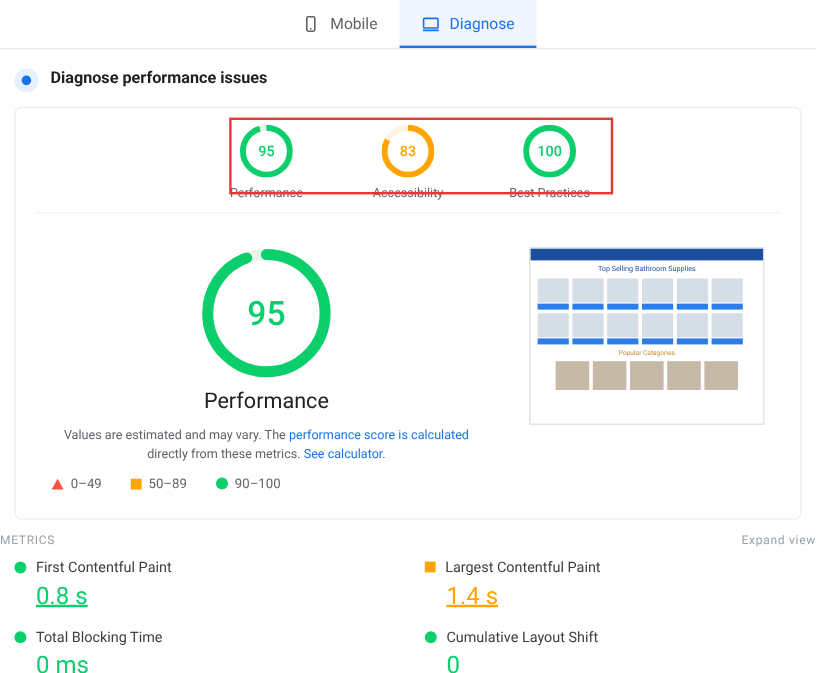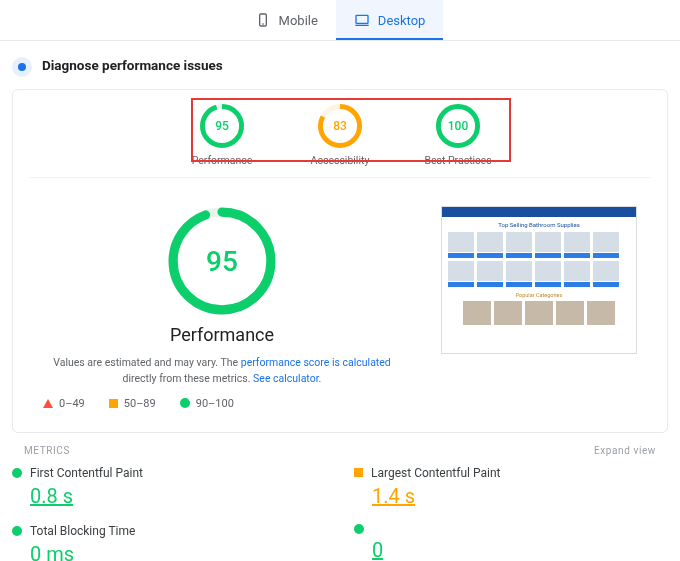--- a/index.html
+++ b/index.html
@@ -46,21 +46,21 @@
   .thumb .title { text-align:center; font-size:6px; color:#1a4e9e; padding:4px 0 2px; }
   .grid { display:flex; flex-wrap:wrap; gap:3px; padding:2px 6px; }
   .prod { width:26px; }
   .prod .pimg { width:26px; height:20px; background:#d5dde6; border-radius:1px; }
   .prod .pbl { height:5px; background:#2b7de9; margin-top:1px; }
   .grid2 { display:flex; justify-content:center; gap:3px; padding:2px 6px; }
   .cat { width:28px; height:24px; background:#c7b9a8; }
   .thumb .title2 { text-align:center; font-size:5.5px; color:#c28b2c; padding:3px 0 1px; }
   
   
-  .metrics-hdr { display:flex; justify-content:space-between; color:#9aa0a6; font-size:10px; letter-spacing:0.6px; padding:0 24px 10px; }
+  .metrics-hdr { display:flex; justify-content:space-between; color:#9aa0a6; font-size:10px; letter-spacing:0.6px; padding:0 0 10px; }
   .metrics { display:grid; grid-template-columns:1fr 1fr; column-gap:28px; row-gap:16px; padding:0 12px; }
   .metric { }
   .m-head { display:flex; align-items:center; gap:8px; font-size:12px; color:#3c4043; margin-bottom:4px; }
   .m-head .ci, .m-head .sq { flex-shrink:0; }
   .m-val { font-size:20px; font-weight:400; padding-left:18px;text-decoration:underline; }
   .green { color:#0cce6b; }
   .orange { color:#ffa400; }
 </style>
 </head>
 <body>
@@ -71,21 +71,21 @@
         <rect x="7" y="3" width="10" height="18" rx="2"></rect>
         <line x1="11" y1="18" x2="13" y2="18"></line>
       </svg>
     <span>Mobile</span>
   </div>
   <div class="tab active">
     <svg viewBox="0 0 24 24" fill="none" stroke="#1a73e8" stroke-width="2">
         <rect x="3" y="5" width="18" height="12" rx="1"></rect>
         <line x1="2" y1="20" x2="22" y2="20"></line>
       </svg>
-    <span>Desktop</span>
+    <span>Diagnose</span>
   </div>
 </div>
 
 <div class="diagnose">
   <span class="diag-icon">
       <span class="dot"></span>
     </span>
   <b>Diagnose performance issues</b>
 </div>
 
@@ -232,17 +232,18 @@
   <div class="metric">
     <div class="m-head">
         <i class="ci"></i>
         <span>Total Blocking Time</span>
       </div>
     <div class="m-val green">0 ms</div>
   </div>
   <div class="metric">
     <div class="m-head">
         <i class="ci"></i>
+        <span>Cumulative Layout Shift</span>
       </div>
     <div class="m-val green">0</div>
   </div>
 
 </div>
 
 </body></html>

